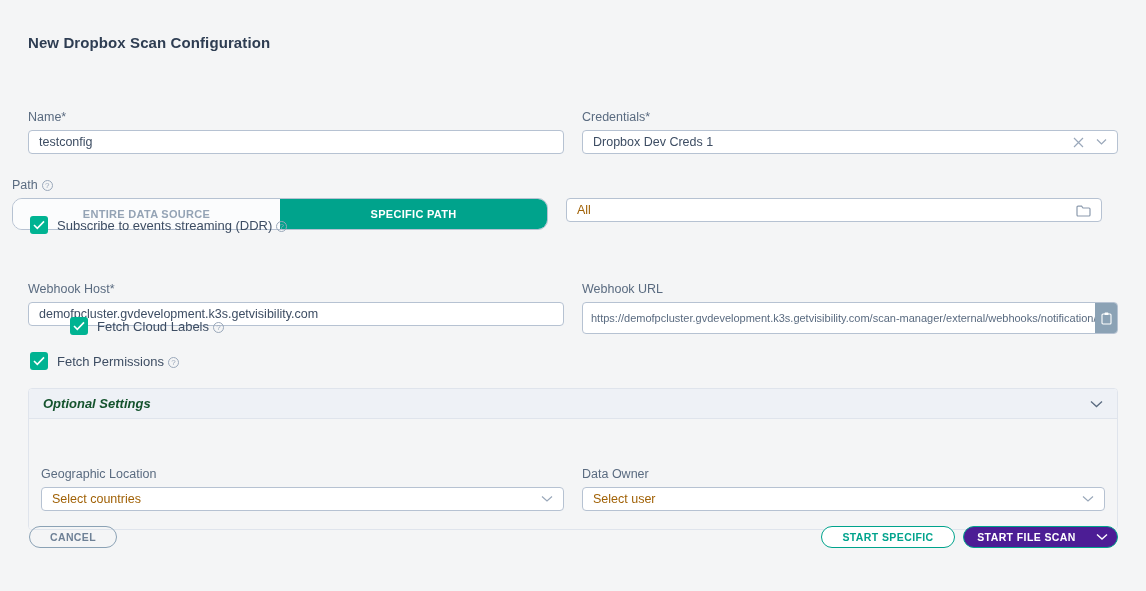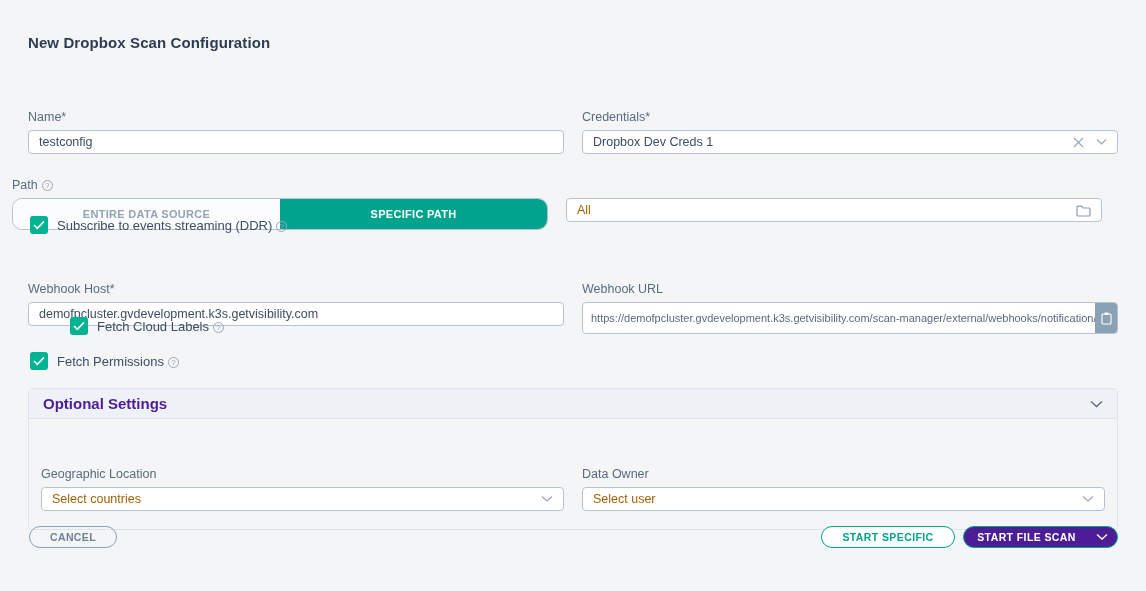--- a/index.html
+++ b/index.html
@@ -142,21 +142,21 @@
     overflow: hidden;
   }
   .opt-head {
     height: 30px;
     background: #eef1f6;
     border-bottom: 1px solid #dfe4ec;
     display: flex; align-items: center;
     padding: 0 14px;
     cursor: pointer;
   }
-  .opt-head .t { flex: 1; font-size: 15px; font-weight: bold; color: #4c1d95; }
+  .opt-head .t { flex: 1; font-size: 13px; font-weight: bold; color: #14532d; font-style: italic; }
   .opt-body {
     background: #f4f5f6;
     padding: 16px 12px 18px 12px;
     display: flex; gap: 18px;
   }
   .opt-body .col { width: 524px; }
 
   
   .footer { position: absolute; left: 0; top: 526px; width: 1146px; height: 40px; }
   .btn {

